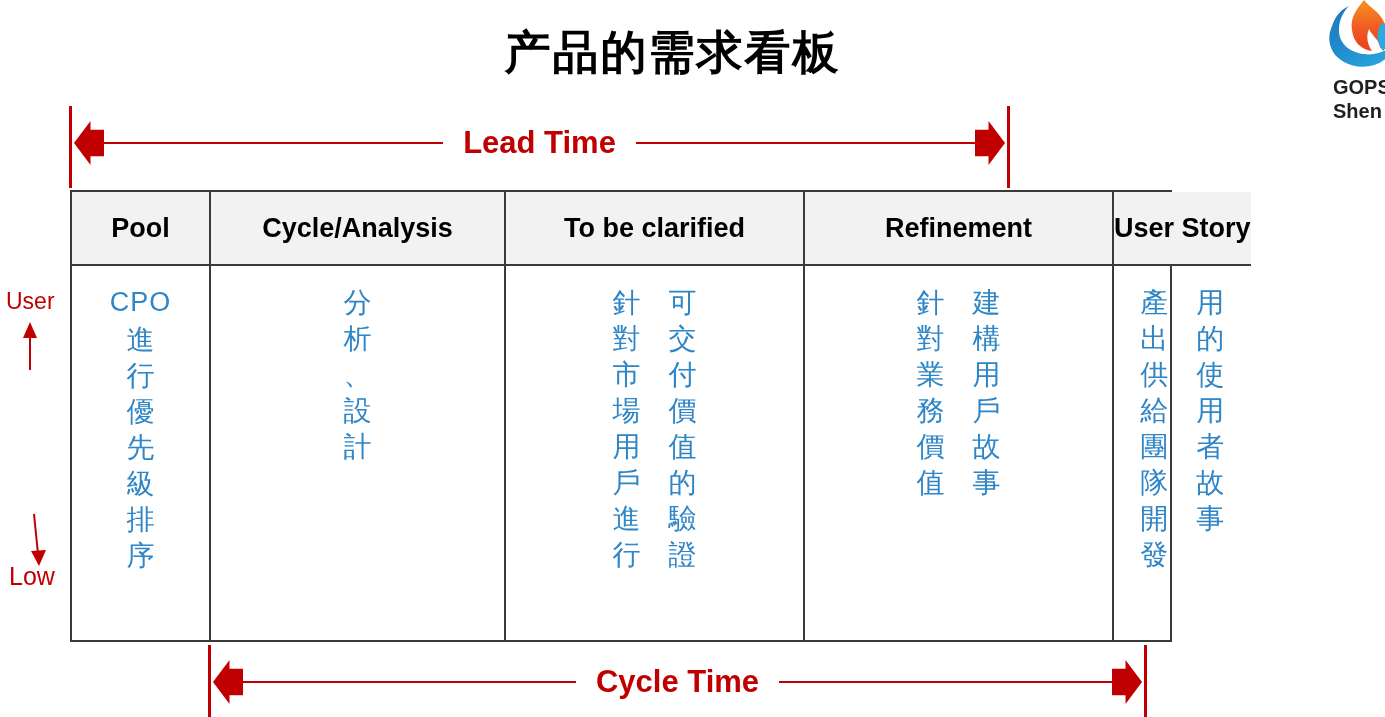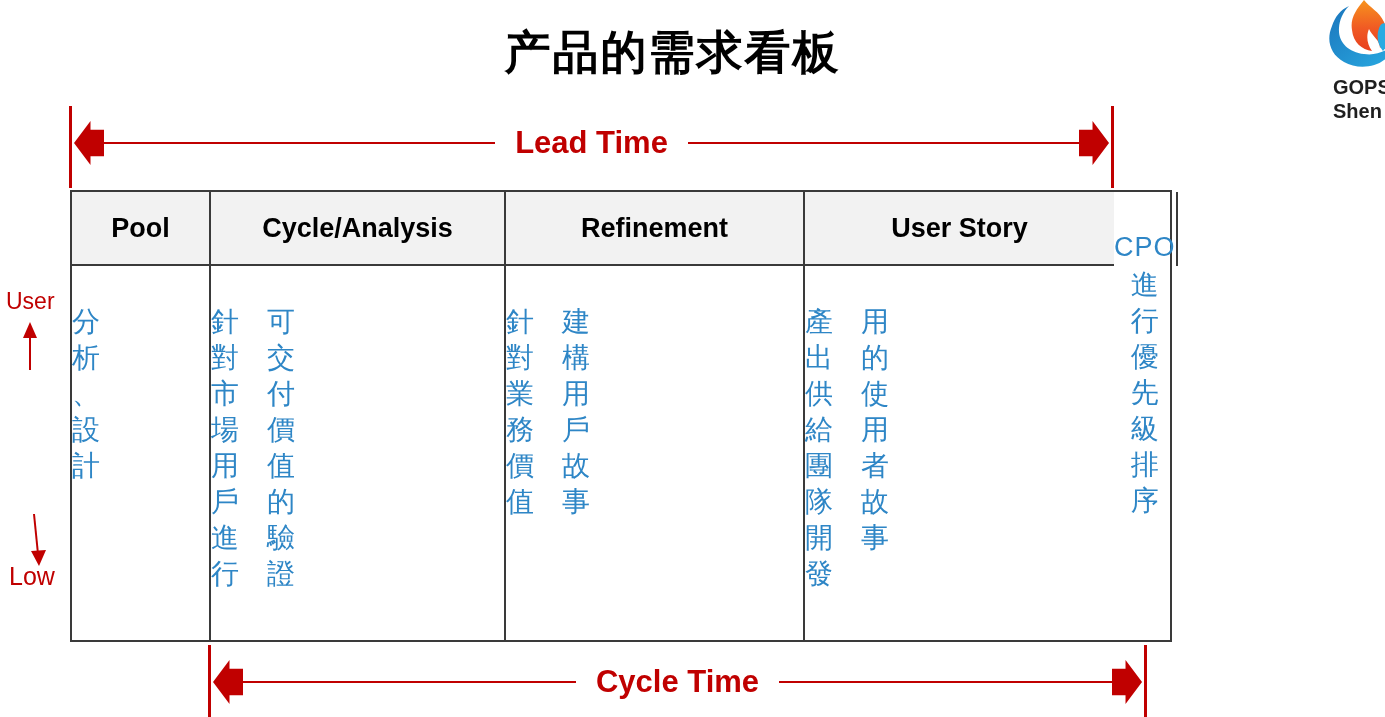--- a/index.html
+++ b/index.html
@@ -26,21 +26,21 @@
     display:flex;align-items:center;
   }
   .ahead{width:30px;height:44px;background:#C00000;flex:0 0 auto;}
   .ahead.left {clip-path:polygon(0% 50%,55% 0%,55% 20%,100% 20%,100% 80%,55% 80%,55% 100%);}
   .ahead.right{clip-path:polygon(100% 50%,45% 0%,45% 20%,0% 20%,0% 80%,45% 80%,45% 100%);}
   .aline{flex:1 1 auto;height:2px;background:#C00000;}
   .alabel{
     flex:0 0 auto;margin:0 20px;color:#C00000;font-size:31px;font-weight:700;
     white-space:nowrap;letter-spacing:0px;
   }
-  #lead-timeline{left:69px;top:106px;width:1045px;height:82px;}
+  #lead-timeline{left:69px;top:106px;width:941px;height:82px;}
   #cycle-timeline{left:208px;top:645px;width:939px;height:72px;}
   #cycle-timeline .arrow-row{top:14px;}
   
   .axis-label{position:absolute;color:#C00000;}
   #high-label{left:6px;top:288px;font-size:23px;}
   #low-label{left:9px;top:562px;font-size:25px;}
   .axis-arrow{position:absolute;}
   #up-arrow{left:18px;top:320px;}
   #down-arrow{left:24px;top:512px;}
   
@@ -51,22 +51,22 @@
     background:#fff;
   }
   .hcell{
     background:#f2f2f2;border-bottom:2px solid #3a3a3a;border-right:2px solid #3a3a3a;
     display:flex;align-items:center;justify-content:center;
     font-size:27px;font-weight:700;color:#000;white-space:nowrap;
   }
   .hcell.last{border-right:none;}
   .bcell{
     border-right:2px solid #3a3a3a;
-    display:flex;justify-content:flex-start;align-items:flex-start;
-    padding-top:42px;box-sizing:border-box;gap:28px;
+    display:flex;justify-content:center;align-items:flex-start;
+    padding-top:23px;box-sizing:border-box;gap:28px;
   }
   .bcell.last{border-right:none;}
   .vblock{display:flex;flex-direction:column;align-items:center;gap:8px;}
   .latin{color:#2E86C6;font-size:27px;line-height:1;letter-spacing:1px;margin-bottom:2px;}
   .char-stack{display:flex;flex-direction:column;align-items:center;gap:8px;
     color:#2E86C6;font-size:28px;line-height:1;}
   .char-stack span{display:block;height:28px;line-height:1;}
 </style>
 </head>
 <body>
@@ -113,20 +113,21 @@
 </svg>
 <svg class="axis-arrow" id="down-arrow" width="26" height="56">
   <line x1="10" y1="2" x2="14" y2="42" stroke="#C00000" stroke-width="2"></line>
   <polygon points="15,54 7,39 22,38" fill="#C00000"></polygon>
 </svg>
 <div class="axis-label" id="low-label">Low</div>
 
 <div class="board">
   <div class="hcell">Pool</div>
   <div class="hcell">Cycle/Analysis</div>
+  <div class="hcell">To be clarified</div>
   <div class="hcell">Refinement</div>
   <div class="hcell last">User Story</div>
 
   <div class="bcell">
     <div class="vblock">
       <span class="latin">CPO</span>
       <span class="char-stack">
           <span>進</span>
           <span>行</span>
           <span>優</span>

